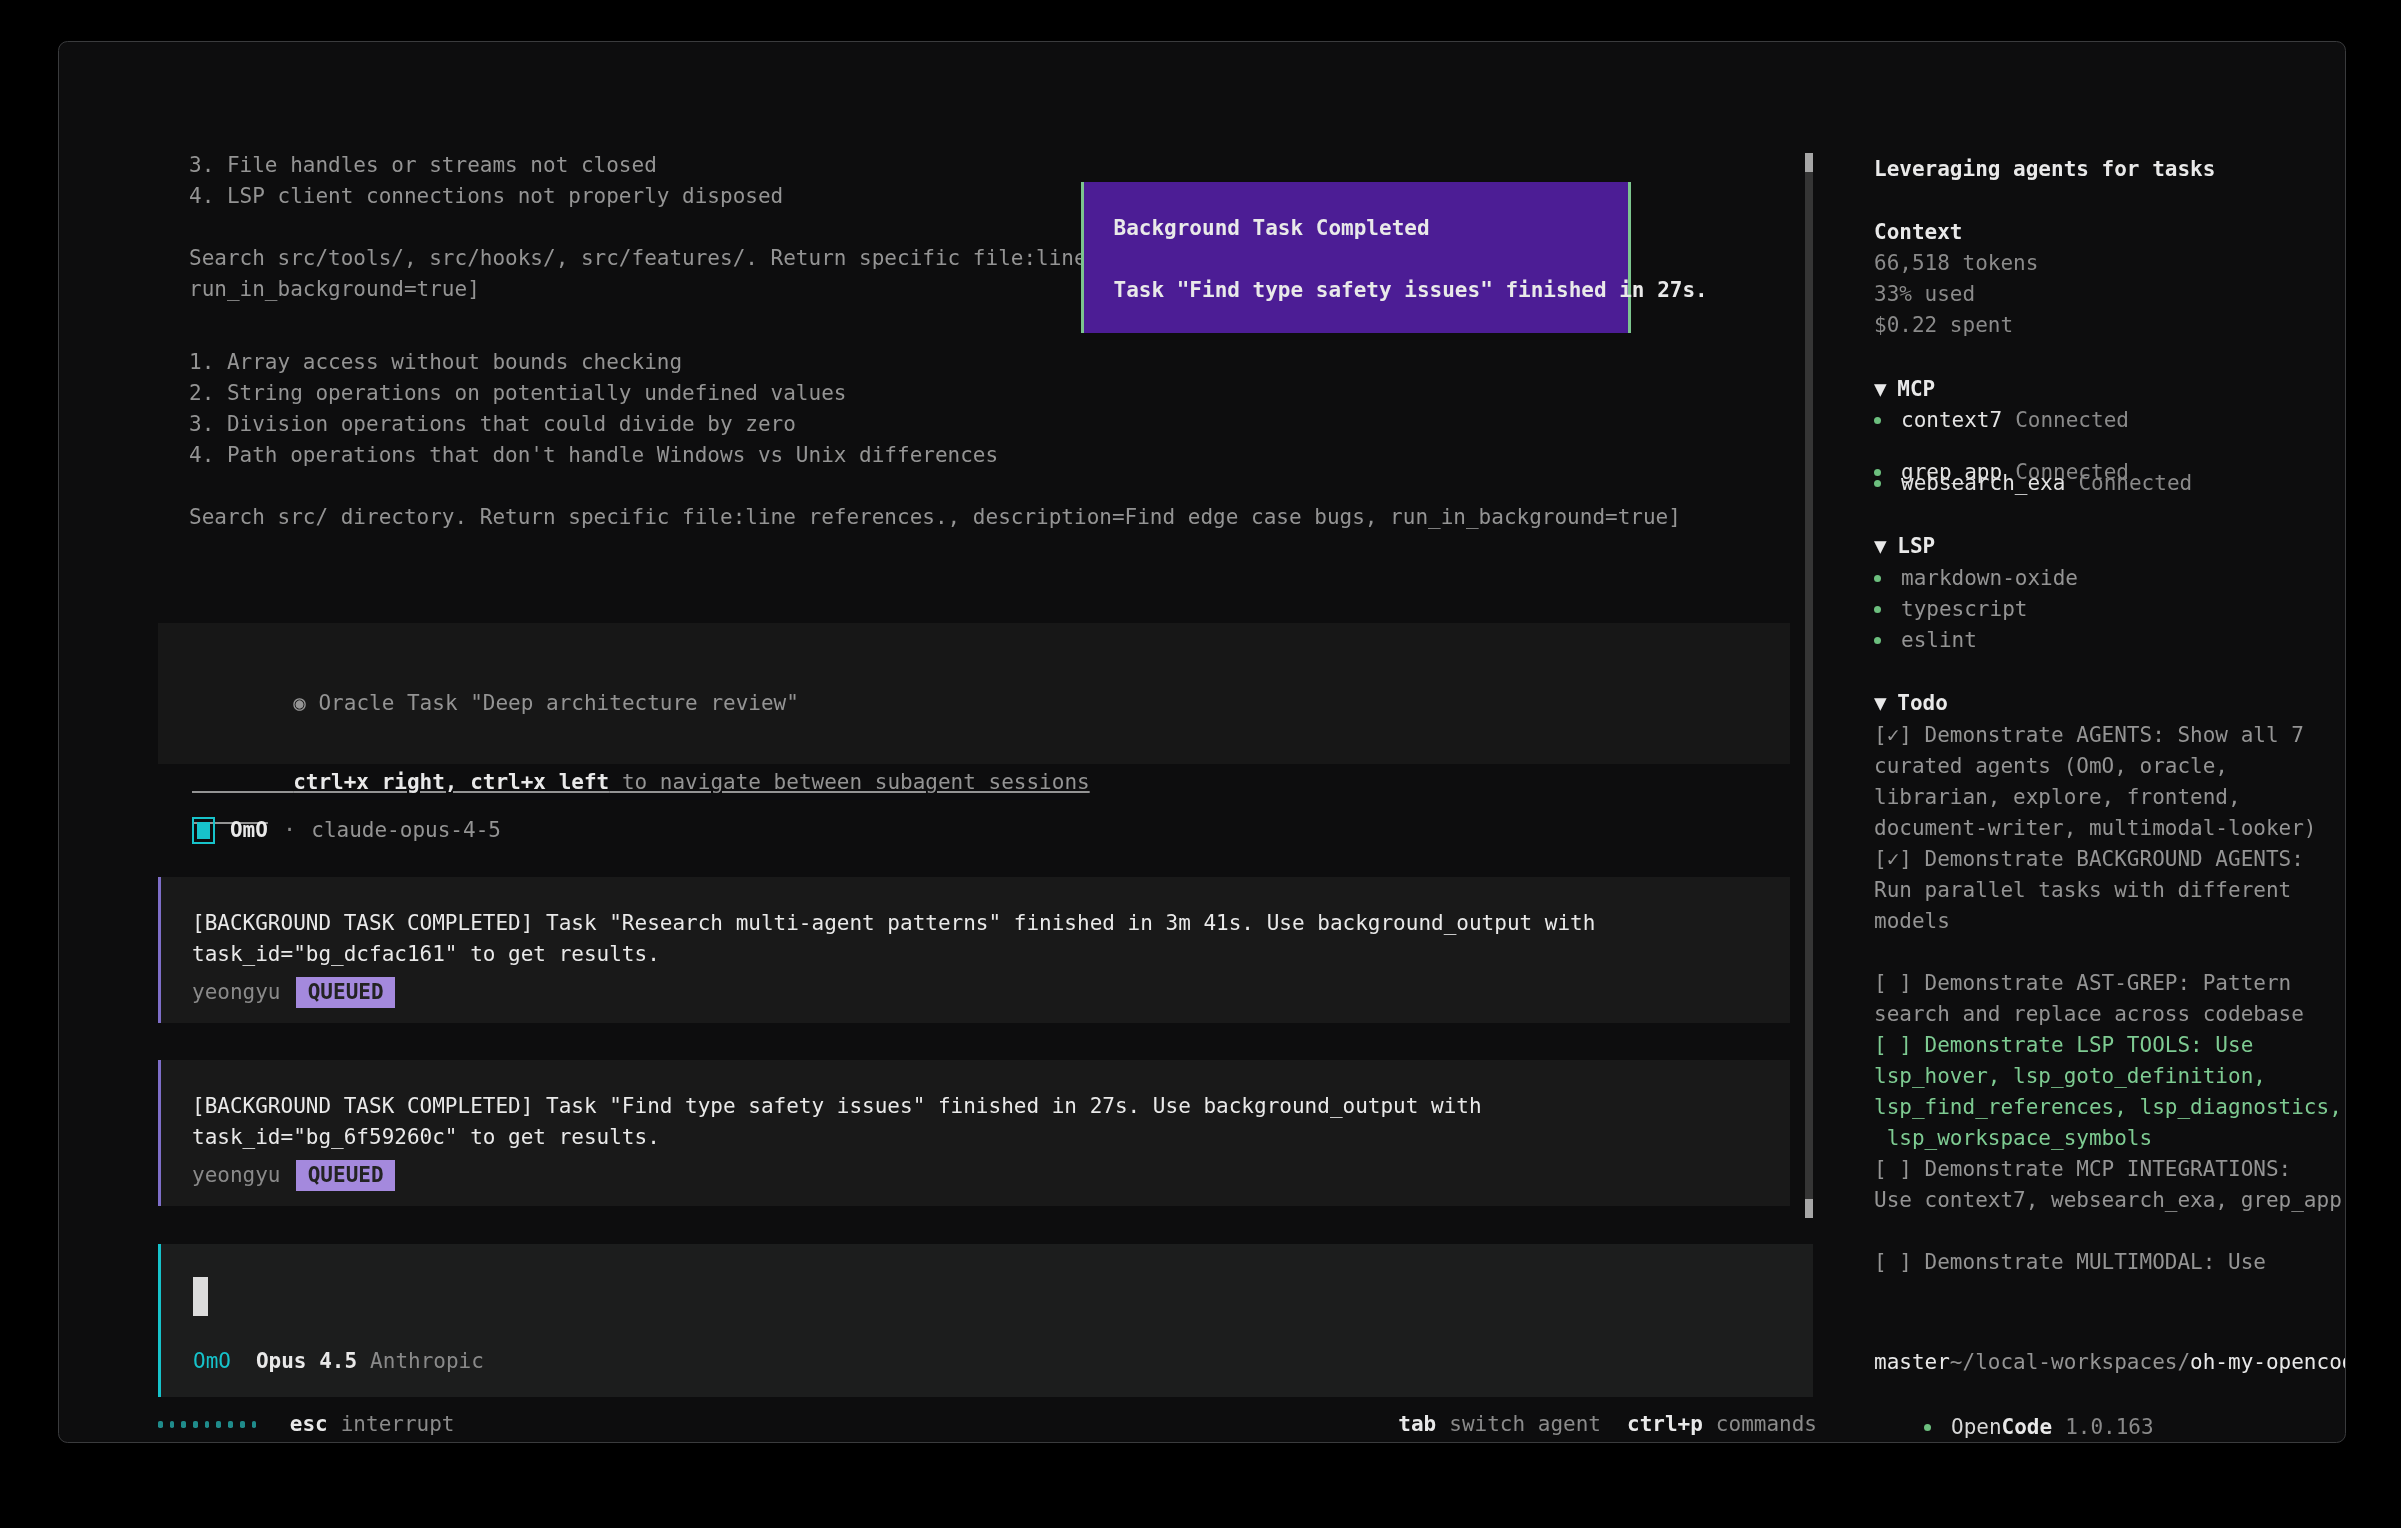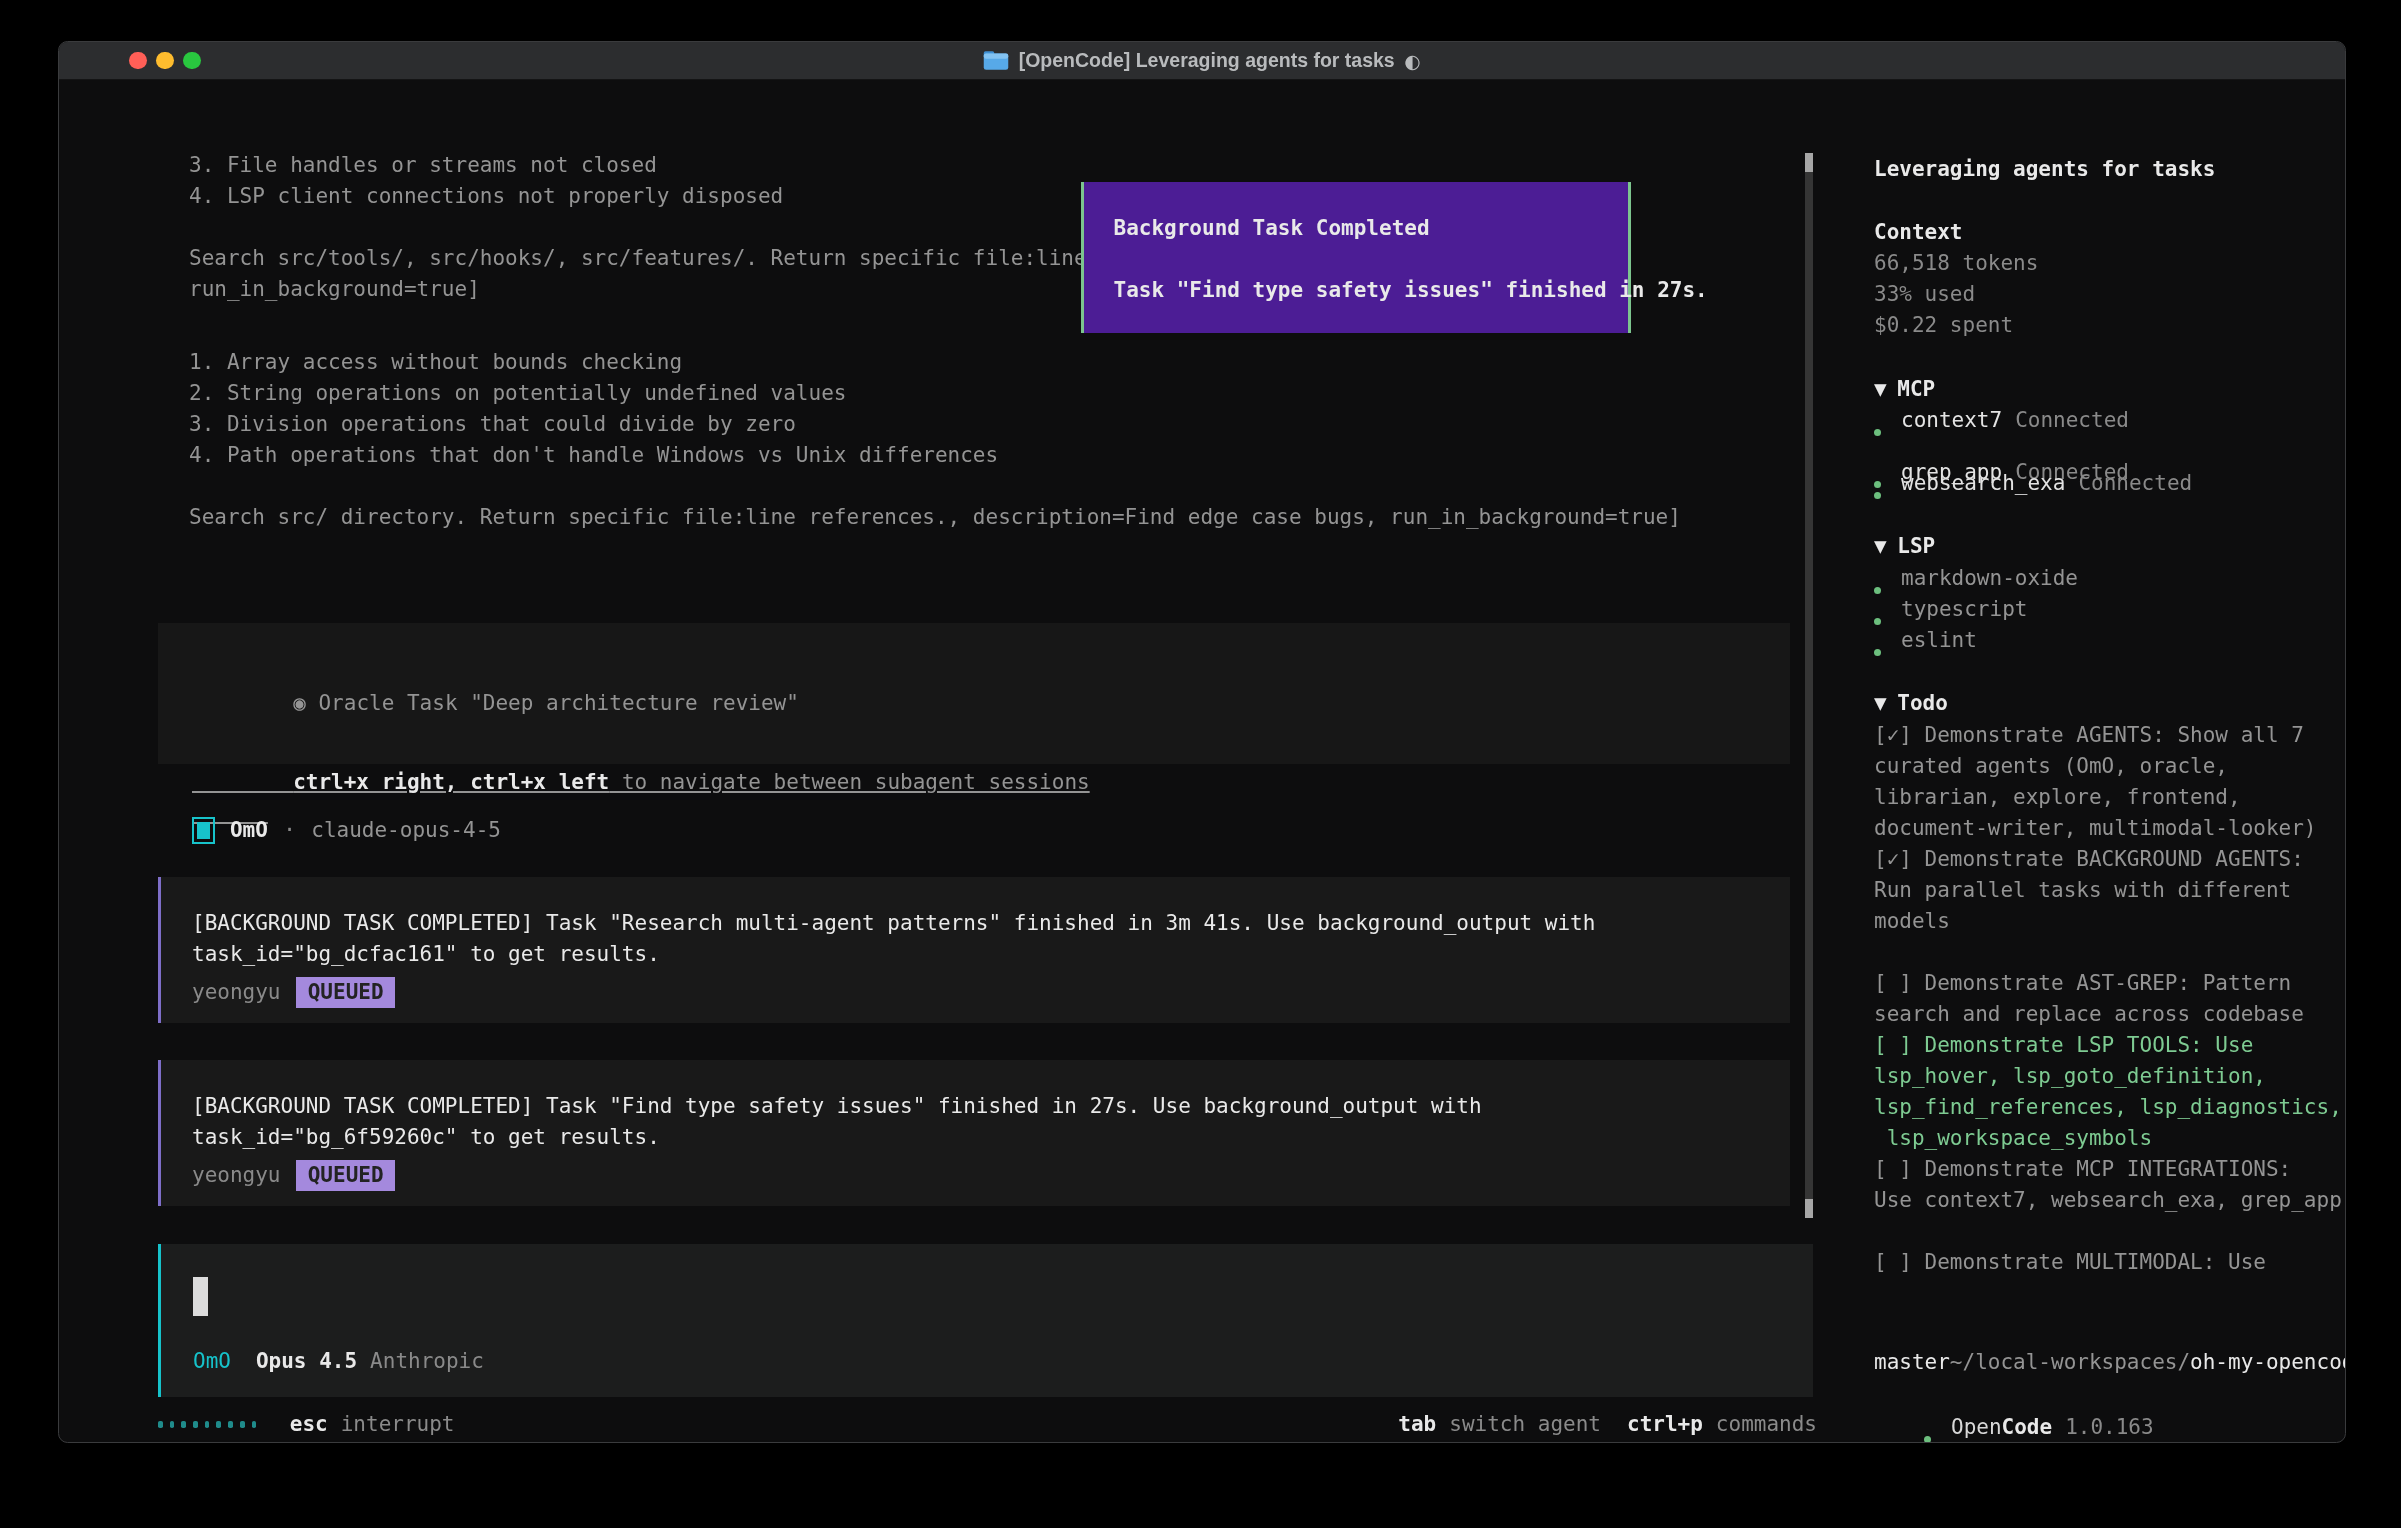--- a/index.html
+++ b/index.html
@@ -42,49 +42,31 @@
   .input-meta{position:absolute;left:32px;top:102px;display:flex;gap:0;}
   
   .statusbar{position:absolute;left:99px;top:1366px;width:1659px;height:33px;
              display:flex;align-items:center;justify-content:space-between;}
   .sb-left,.sb-right{display:flex;align-items:center;}
   .tdot{width:4.7px;height:7px;border-radius:1.8px;background:#1f8b8b;margin-right:7px;display:inline-block;}
   
   .main-sb-track{position:absolute;left:1746px;top:111px;width:8.3px;height:1065px;background:#353535;}
   .main-sb-cap{position:absolute;left:1746px;width:8.3px;height:19px;background:#a6a6a6;}
   
-  .side-item{position:absolute;display:flex;align-items:flex-end;gap:0;}
+  .side-item{position:absolute;display:flex;align-items:center;gap:0;}
   .gdot{width:7px;height:7px;border-radius:50%;background:#6cbf7e;margin-right:20px;flex:none;}
   .todo-green{color:#7ecb92;}
   .heading-arrow{margin-right:10.6px;}
 </style>
 </head>
 <body>
 
 <div id="screen">
   <div class="window">
 
-    <div class="titlebar">
-      <div class="traffic">
-        <span class="tl" style="background:#ff5f57"></span>
-        <span class="tl" style="background:#febc2e"></span>
-        <span class="tl" style="background:#29c73f"></span>
-      </div>
-      <div class="title-wrap">
-        <span style="display:inline-flex;">
-          <svg width="26" height="21" viewBox="0 0 44 36">
-            <rect x="1" y="2" width="18" height="10" rx="3" fill="#3f8fd2"></rect>
-            <rect x="1" y="6" width="42" height="28" rx="4" fill="#57a9e8"></rect>
-            <rect x="1" y="6" width="42" height="9" rx="4" fill="#83c3f2"></rect>
-          </svg>
-        </span>
-        <span>[OpenCode] Leveraging agents for tasks</span>
-        <span class="moon">◐</span>
-      </div>
-    </div>
 
     <div class="abs t" style="left:130px;top:108px;">3. File handles or streams not closed
 4. LSP client connections not properly disposed
 
 Search src/tools/, src/hooks/, src/features/. Return specific file:line
 run_in_background=true]</div>
 
     <div class="notif">
       <div class="t white bold">Background Task Completed</div>
       <div class="t white bold" style="margin-top:31px;">Task "Find type safety issues" finished in 27s.</div>

